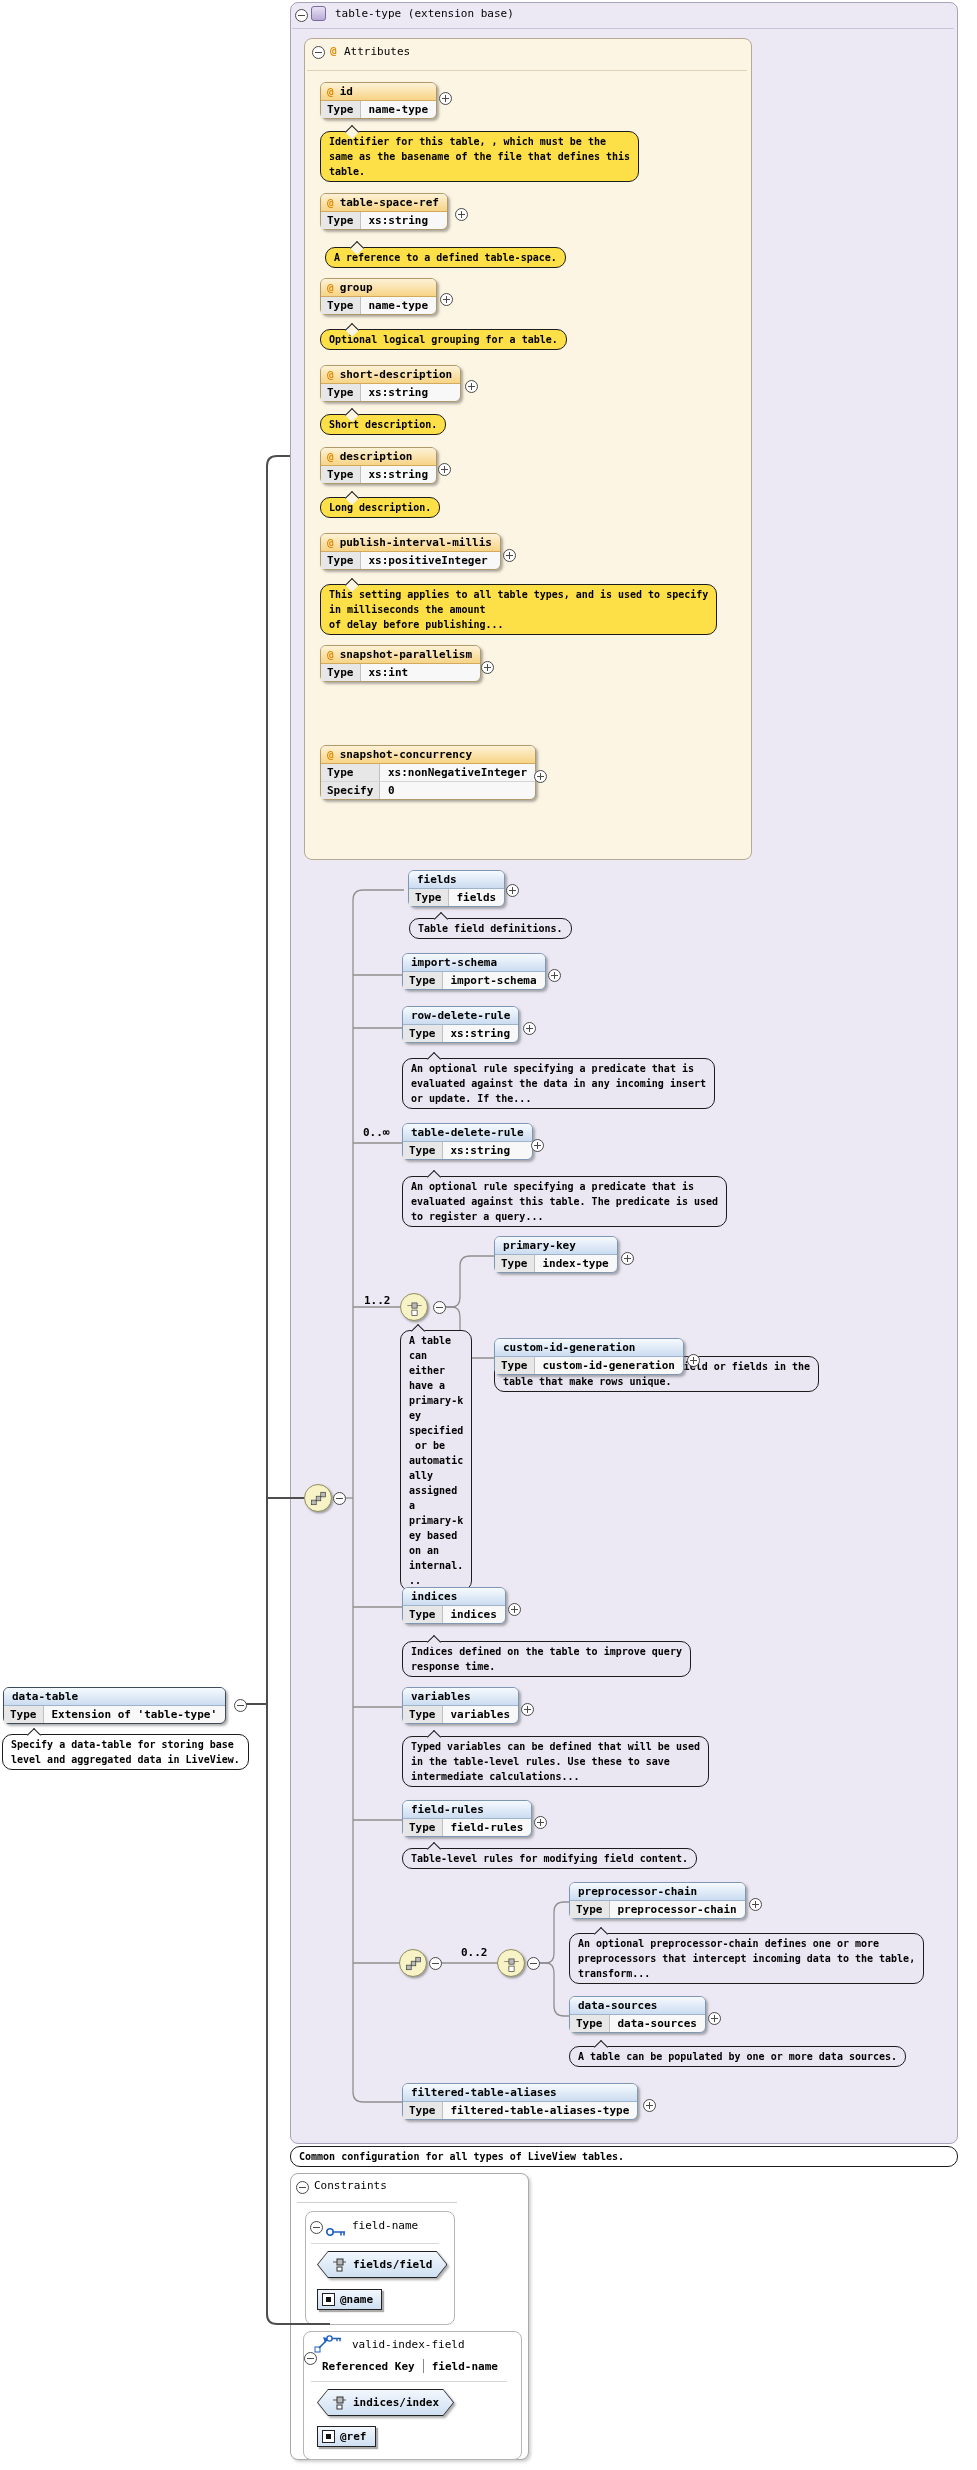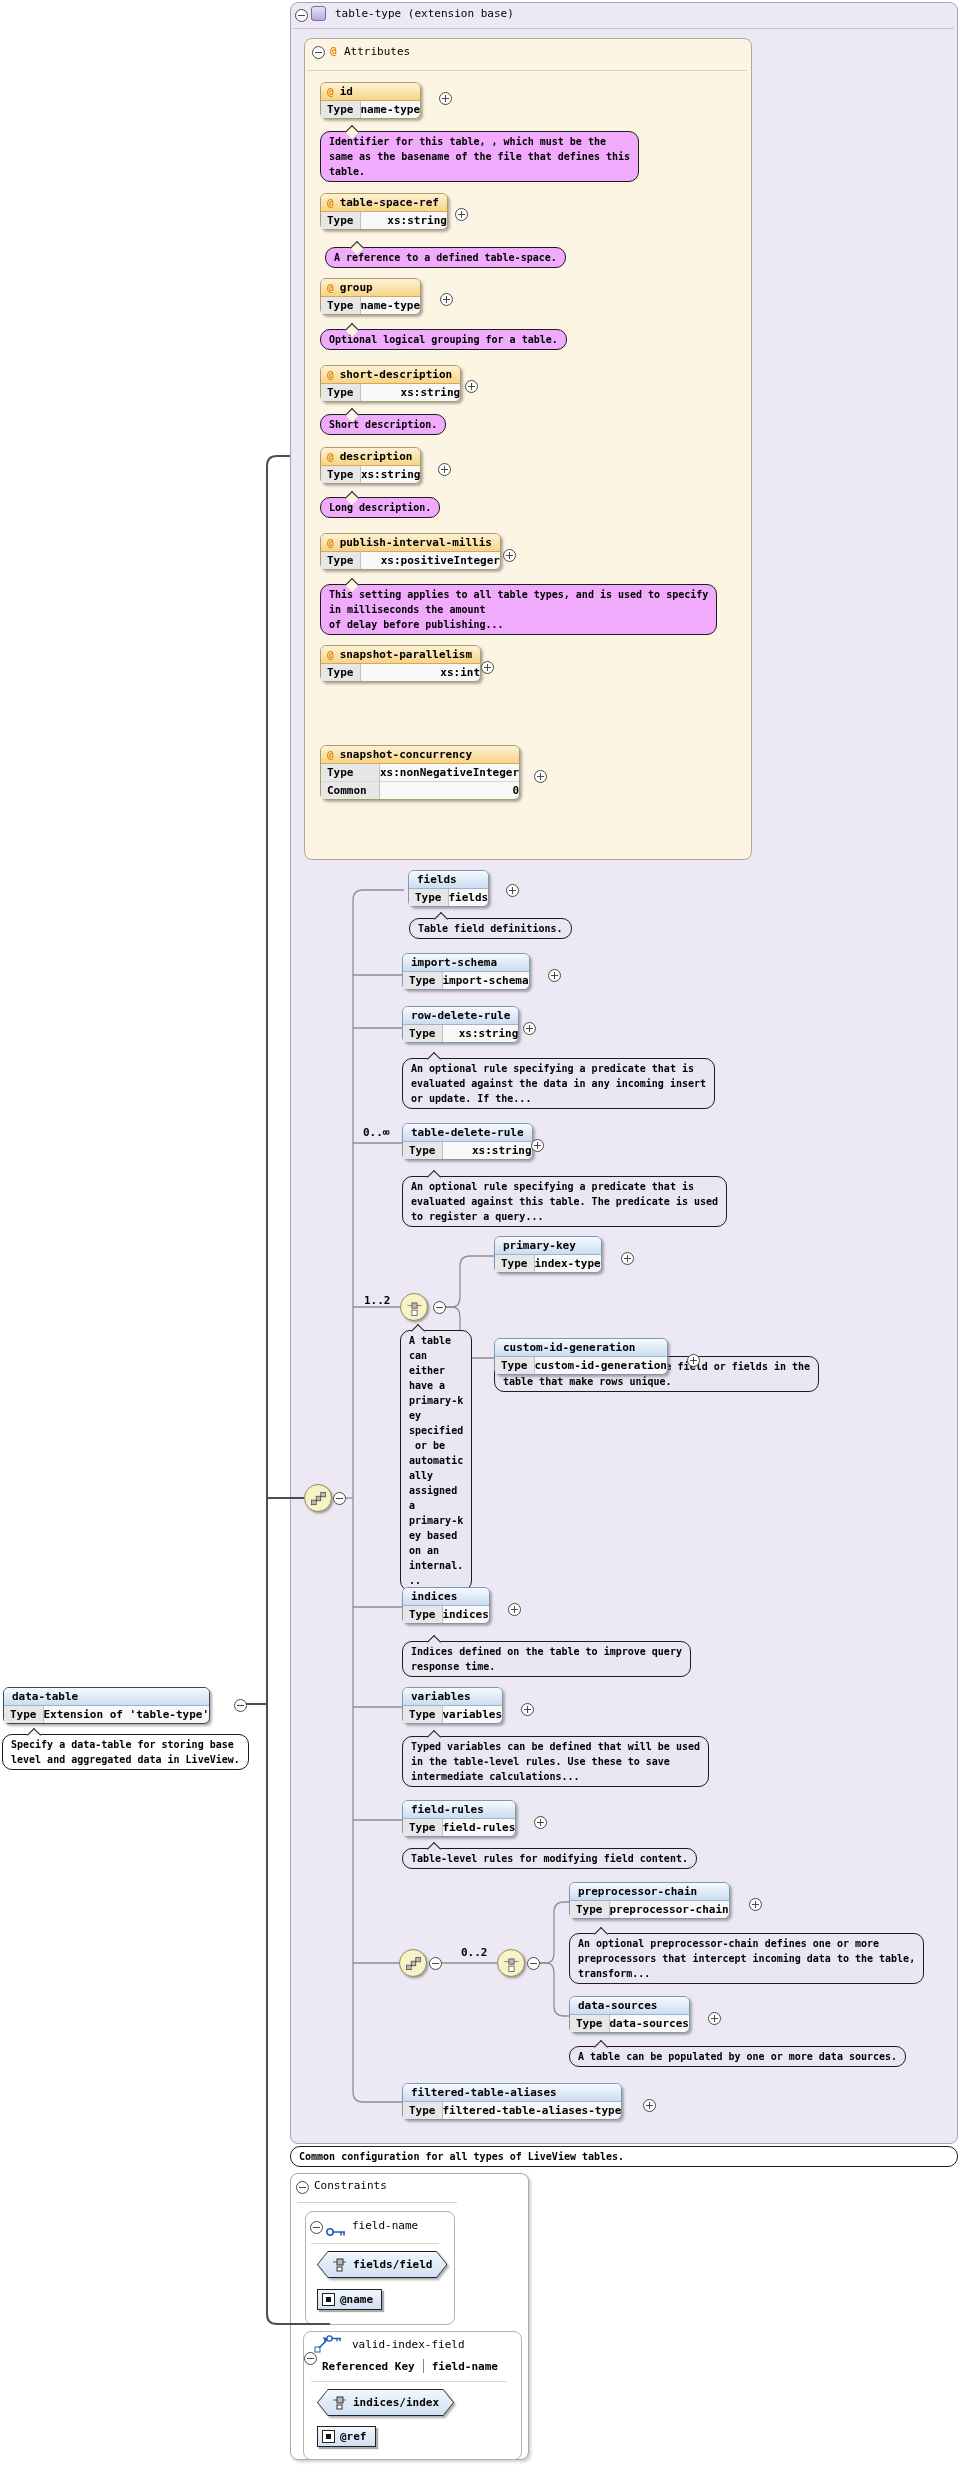--- a/index.html
+++ b/index.html
@@ -17,26 +17,26 @@
   .box{position:absolute;z-index:3;background:#f8f8f8;border-radius:6px;
        box-shadow:2px 2px 2.5px rgba(110,110,110,.55);font-size:11px;font-weight:bold;white-space:nowrap;display:inline-block;}
   .ebox{border:1px solid #7e97b5;}
   .abox{border:1px solid #b09a6a;}
   .ebox .head{background:linear-gradient(#f6faff,#cbdcf0);border-bottom:1px solid #9fb4cc;border-radius:5px 5px 0 0;padding:2px 8px;}
   .abox .head{background:linear-gradient(#fdf2d7,#f7d486);border-bottom:1px solid #d1aa5e;border-radius:5px 5px 0 0;padding:2px 8px 2px 6px;display:flex;gap:6px;align-items:center;}
   .at{color:#e08a00;font-weight:bold;}
   .trow{display:flex;}
   .tl{background:#e7e7e7;padding:2px 6px;border-right:1px solid #c0c0c0;}
   .tl.w{width:46px;}
-  .tv{padding:2px 0;flex:1;border-radius:0 0 5px 0;text-align:right;}
+  .tv{padding:2px 8px;flex:1;border-radius:0 0 5px 0;}
   .dkbox{border:1px solid #3c4a5a;}
   
   .note{position:absolute;z-index:3;border:1px solid #1c1c1c;border-radius:10px;
         padding:2px 8px;font-size:10px;font-weight:bold;line-height:15px;white-space:pre;}
-  .nb{background:#f0abfc;}
+  .nb{background:#fde047;}
   .np{background:#eae6f2;}
   .nw{background:#ffffff;}
   .notch{position:absolute;top:-5px;width:9px;height:9px;transform:rotate(45deg);
          border-left:1px solid #1c1c1c;border-top:1px solid #1c1c1c;z-index:1;}
   .notch.nb{background:#fdf5e3;}.notch.np{background:#eae6f2;}.notch.nw{background:#fff;}
   
   .c{position:absolute;z-index:4;width:11px;height:11px;border:1px solid #4a4a4a;border-radius:50%;background:#fff;}
   .c::before{content:'';position:absolute;left:2px;right:2px;top:5px;height:1px;background:#4a4a4a;}
   .c.plus::after{content:'';position:absolute;top:2px;bottom:2px;left:5px;width:1px;background:#4a4a4a;}
   
@@ -201,21 +201,21 @@
   <div class="box abox" style="left:320px;top:745px">
     <div class="head">
         <span class="at">@</span>
         <span>snapshot-concurrency</span>
       </div>
     <div class="trow">
         <span class="tl w">Type</span>
         <span class="tv">xs:nonNegativeInteger</span>
       </div>
     <div class="trow" style="border-top:1px solid #d6d6d6">
-        <span class="tl w">Common</span>
+        <span class="tl w">Specify</span>
         <span class="tv">0</span>
       </div>
   </div>
   <div class="c plus" style="left:534px;top:770px"></div>
 
   <div class="comp" style="left:304px;top:1484px">
     <svg width="17" height="17" viewBox="0 0 26 26">
         <path d="M4,19 L22,7" stroke="#555" fill="none"></path>
         <rect x="2.5" y="15.5" width="7" height="7" fill="#b9b9b9" stroke="#333"></rect>
         <rect x="9.5" y="9.5" width="7" height="7" fill="#b9b9b9" stroke="#333"></rect>

